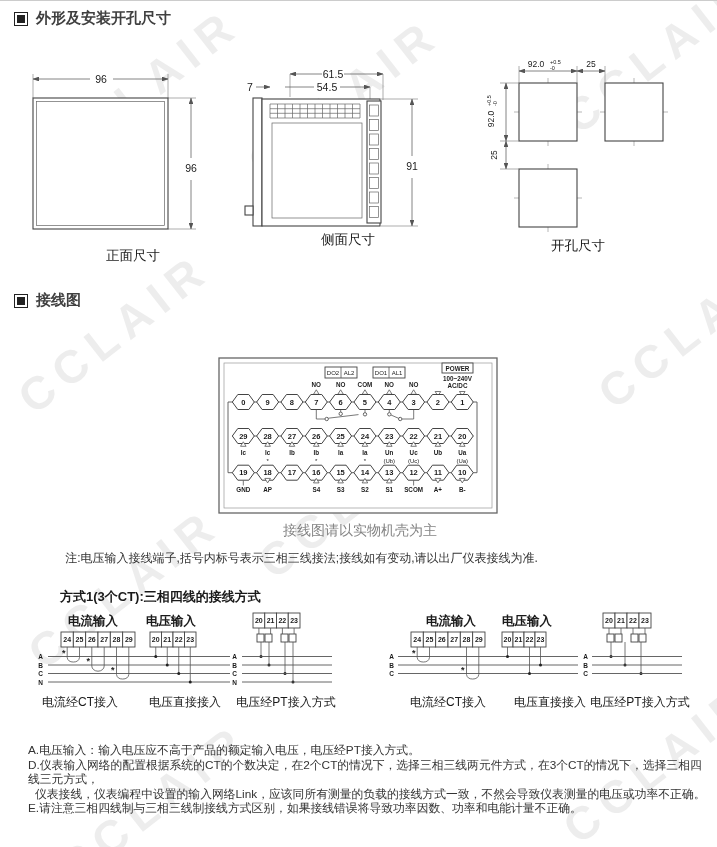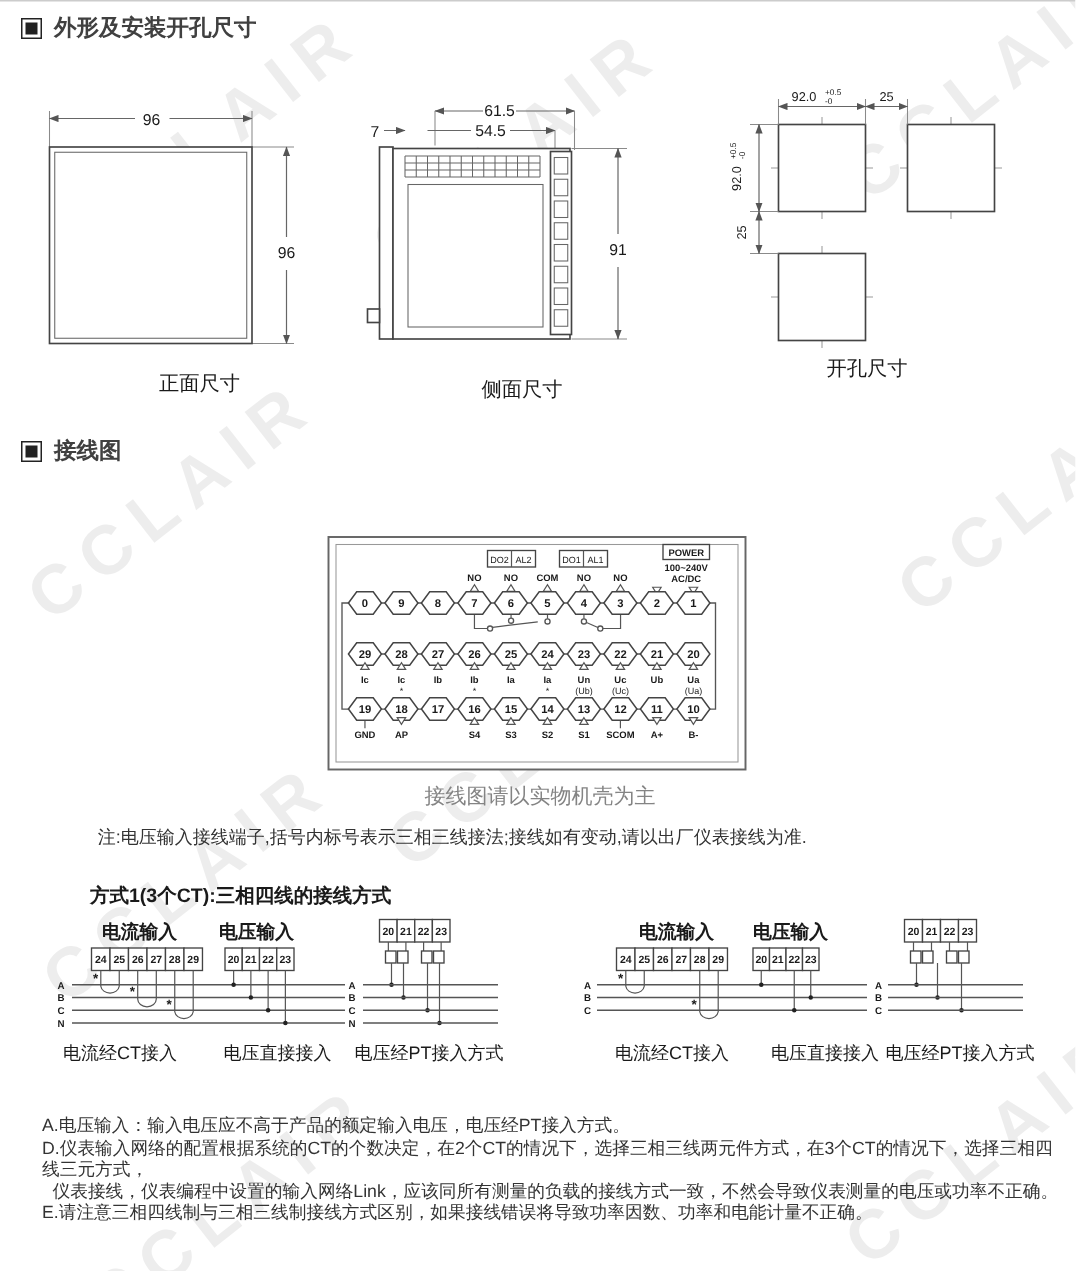--- a/index.html
+++ b/index.html
@@ -116,21 +116,21 @@
     <rect class="obj2" x="129.5" y="136" width="9" height="11"></rect>
     <rect class="obj2" x="129.5" y="150.5" width="9" height="11"></rect>
     <rect class="obj" x="5" y="150" width="8" height="9"></rect>
 
     <line class="ext" x1="141" y1="43" x2="178" y2="43"></line>
     <line class="ext" x1="141" y1="170" x2="178" y2="170"></line>
     <line class="dim" x1="172" y1="43" x2="172" y2="100" marker-start="url(#ah)"></line>
     <line class="dim" x1="172" y1="122" x2="172" y2="170" marker-end="url(#ah)"></line>
     <text class="dimtxt" x="172" y="114" text-anchor="middle">91</text>
   </svg>
-  <div class="dcap" style="left:295px;top:250px;width:80px">侧面尺寸</div>
+  <div class="dcap" style="left:295px;top:230px;width:80px">侧面尺寸</div>
 
   <svg style="left:470px;top:48px" width="247" height="218">
 
     <line class="cross" x1="44" y1="63" x2="112" y2="63"></line>
     <line class="cross" x1="78" y1="29" x2="78" y2="97"></line>
     <line class="cross" x1="130" y1="63" x2="198" y2="63"></line>
     <line class="cross" x1="164" y1="29" x2="164" y2="97"></line>
     <line class="cross" x1="44" y1="149" x2="112" y2="149"></line>
     <line class="cross" x1="78" y1="115" x2="78" y2="183"></line>
     <rect class="obj" x="49" y="34" width="58" height="58" fill="none"></rect>

